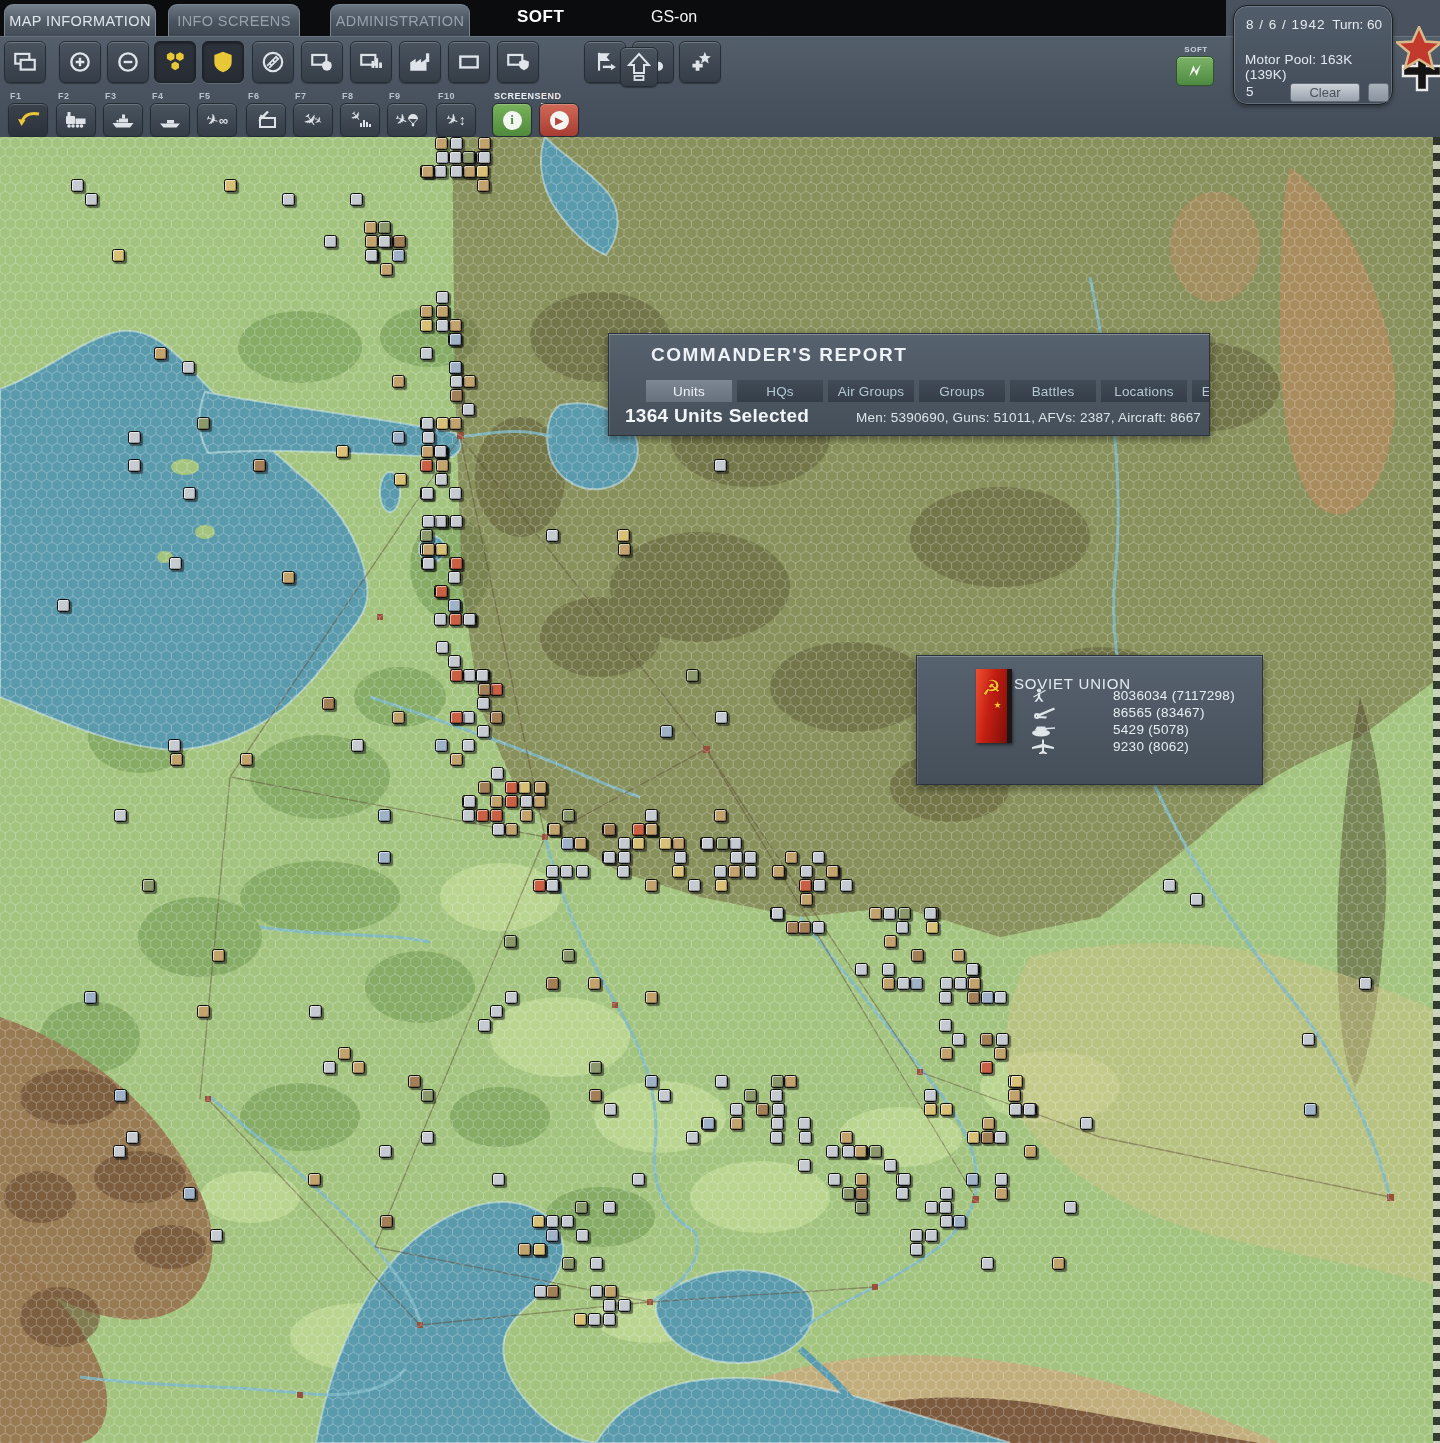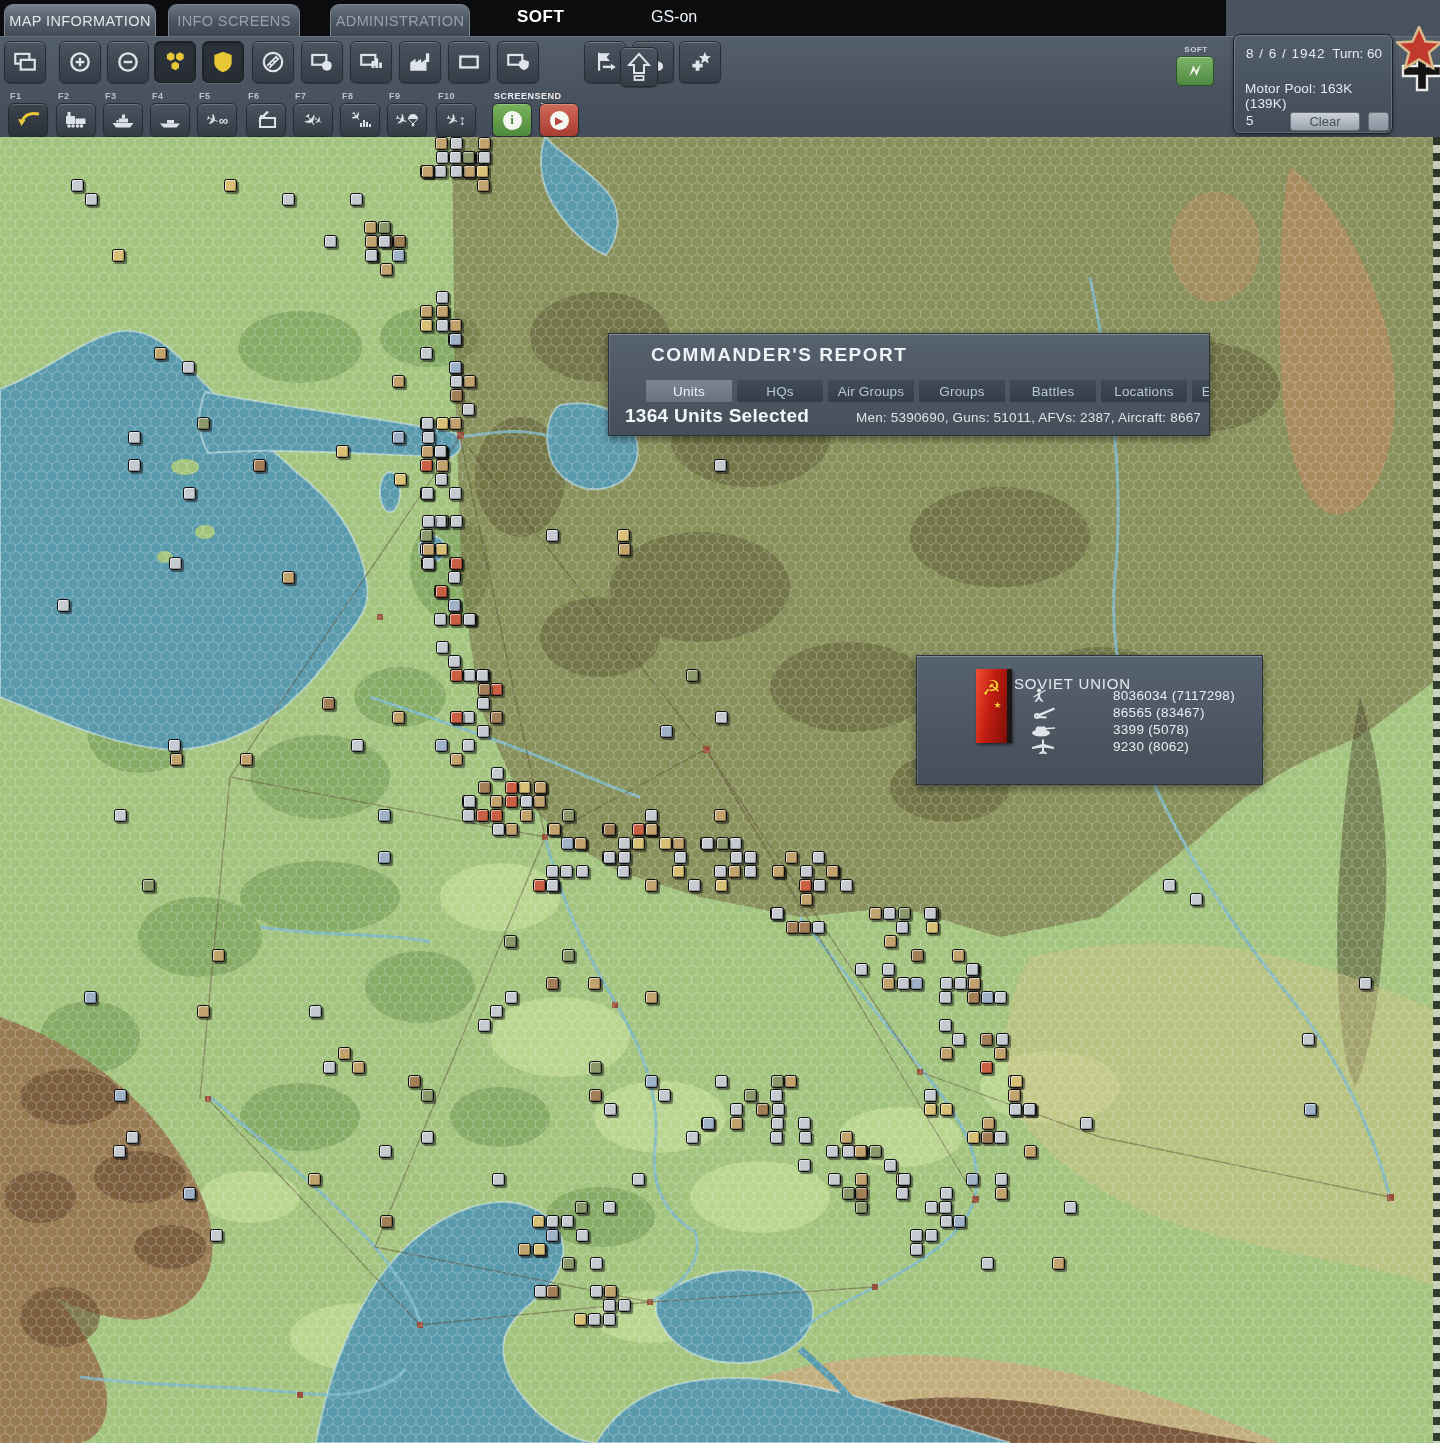--- a/index.html
+++ b/index.html
@@ -43,24 +43,24 @@
   #softwrap{position:absolute;left:1176px;top:9px;width:40px;text-align:center}
   #softlab{font-size:8px;font-weight:bold;color:#cdd5dc;letter-spacing:.5px}
   #softbtn{margin-top:2px;width:36px;height:28px;border-radius:5px;background:linear-gradient(#7cb368,#4e8a41);
            border:1px solid #2e5427;display:flex;align-items:center;justify-content:center;
            box-shadow:inset 0 1px 0 rgba(255,255,255,.3);cursor:pointer}
   #upbtn{position:absolute;left:620px;top:11px;width:38px;height:40px;border-radius:6px;
          background:linear-gradient(#4a545f,#343c46);border:1px solid #262c33;box-sizing:border-box;
          display:flex;align-items:center;justify-content:center;cursor:pointer;
          box-shadow:inset 0 1px 0 rgba(255,255,255,.2),0 1px 1px rgba(0,0,0,.35);}
   
-  #turnpanel{position:absolute;left:1233px;top:5px;width:158px;height:98px;border-radius:7px;
+  #turnpanel{position:absolute;left:1233px;top:5px;width:158px;height:98px;border-radius:14px;
              background:linear-gradient(#525d6b,#424c58);border:1px solid #1b2026;
              box-shadow:inset 0 0 0 1px rgba(255,255,255,.18),0 2px 4px rgba(0,0,0,.4);
-             color:#e4eaf0;font-size:13.5px;margin-top:29px;}
+             color:#e4eaf0;font-size:13.5px;}
   #turnpanel .date{position:absolute;left:12px;top:11px;letter-spacing:1px}
   #turnpanel .turn{position:absolute;right:10px;top:11px}
   #turnpanel .mp{position:absolute;left:11px;top:46px;letter-spacing:.2px}
   #turnpanel .cnt{position:absolute;left:12px;top:78px}
   #clearbtn{position:absolute;left:56px;top:77px;width:68px;height:17px;border-radius:3px;
             background:linear-gradient(#cdd2d8,#98a1ac);border:1px solid #646e79;
             color:#48515c;font-size:13px;display:flex;align-items:center;justify-content:center;cursor:pointer}
   #sidebox{position:absolute;left:134px;top:77px;width:19px;height:17px;border-radius:3px;
            background:linear-gradient(#aab2bb,#8a939e);border:1px solid #646e79;cursor:pointer}
   #natstar{position:absolute;left:1396px;top:26px;z-index:30}
@@ -906,21 +906,21 @@
         <span class="val">86565 (83467)</span>
       </div>
       <div class="srow" style="top:65px">
         <span class="ic">
             <svg width="30" height="15" viewBox="0 0 30 15" fill="#dfe4e9">
               <ellipse cx="13" cy="11" rx="9" ry="3.4"></ellipse>
               <path d="M9,4.5 h8 l2,3.5 h-12 z"></path>
               <path d="M16,6 L27,5.2 L27,6.8 L16,7.5 Z"></path>
             </svg>
           </span>
-        <span class="val">3399 (5078)</span>
+        <span class="val">5429 (5078)</span>
       </div>
       <div class="srow" style="top:82px">
         <span class="ic">
             <svg width="26" height="15" viewBox="0 0 26 15" fill="#dfe4e9">
               <path d="M12,0.5 h2 v4.5 l10,3 v2 l-10,-1.5 v3.5 l3,2 v1.5 l-4,-1 -4,1 V14 l3,-2 V8.5 L2,10 V8 l10,-3 z"></path>
             </svg>
           </span>
         <span class="val">9230 (8062)</span>
       </div>
     </div>

